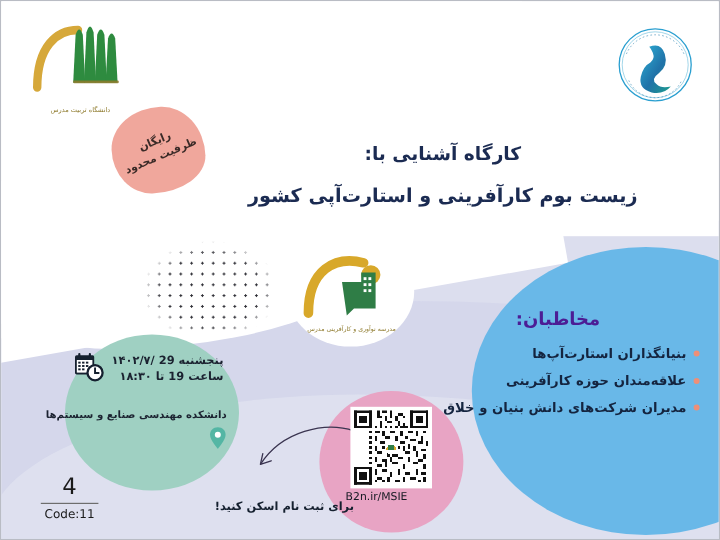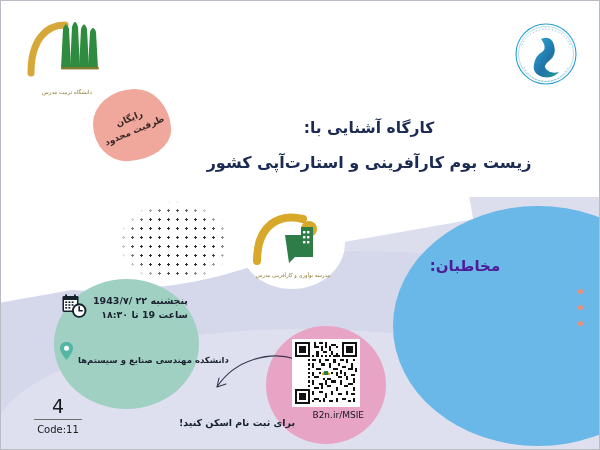--- a/index.html
+++ b/index.html
@@ -172,28 +172,28 @@
   #datetime{
     position:absolute;left:60px;top:292px;width:125px;
     display:flex;align-items:center;justify-content:flex-end;gap:6px;
   }
   #datetime .dt-lines{text-align:right;}
   #datetime .dt-line{
     color:#1b2230;font-weight:bold;font-size:9.5px;line-height:1.5;white-space:nowrap;
   }
   #place{
     position:absolute;left:58px;top:340px;width:130px;
-    display:flex;align-items:flex-end;justify-content:flex-end;gap:4px;
+    display:flex;align-items:flex-start;justify-content:flex-end;gap:4px;flex-direction:column;
   }
   #place .pl-text{
     color:#1b2230;font-weight:bold;font-size:8.5px;white-space:nowrap;
   }
 
   
-  #qr-wrap{position:absolute;left:287px;top:338px;width:76px;text-align:right;}
+  #qr-wrap{position:absolute;left:287px;top:338px;width:76px;text-align:left;}
   #qr-box{
     width:62px;height:62px;margin:0 auto;background:#fff;padding:3px;
     box-sizing:content-box;
   }
   #qr-label{
     color:#141821;font-size:9px;margin-top:3px;font-weight:normal;
     font-family:"DejaVu Sans",sans-serif;direction:ltr;
   }
   #scan-cta{
     position:absolute;left:176px;top:416px;width:118px;text-align:right;
@@ -295,33 +295,36 @@
       </g>
     </svg>
     <div class="school-name">مدرسه نوآوری و کارآفرینی مدرس</div>
   </div>
 
   <div id="audience">
     <div class="aud-title">مخاطبان:</div>
     <ul>
       <li>
         <span class="bullet"></span>
+        <span>بنیانگذاران استارت‌آپ‌ها</span>
       </li>
       <li>
         <span class="bullet"></span>
+        <span>علاقه‌مندان حوزه کارآفرینی</span>
       </li>
       <li>
         <span class="bullet"></span>
+        <span>مدیران شرکت‌های دانش بنیان و خلاق</span>
       </li>
     </ul>
   </div>
 
   <div id="datetime">
     <div class="dt-lines">
-      <div class="dt-line">پنجشنبه ۲۲ /1943/۷</div>
+      <div class="dt-line">پنجشنبه 29 /۱۴۰۲/۷</div>
       <div class="dt-line">ساعت 19 تا ۱۸:۳۰</div>
     </div>
     <span>
       <svg width="26" height="26" viewBox="0 0 26 26" aria-hidden="true">
         <rect x="1.5" y="3" width="16" height="16" rx="1.4" fill="#15202f"></rect>
         <rect x="3" y="7" width="13" height="10.5" fill="#ffffff"></rect>
         <g fill="#15202f">
           <rect x="4.2" y="8.4" width="2" height="1.6"></rect>
           <rect x="7.4" y="8.4" width="2" height="1.6"></rect>
           <rect x="10.6" y="8.4" width="2" height="1.6"></rect>

